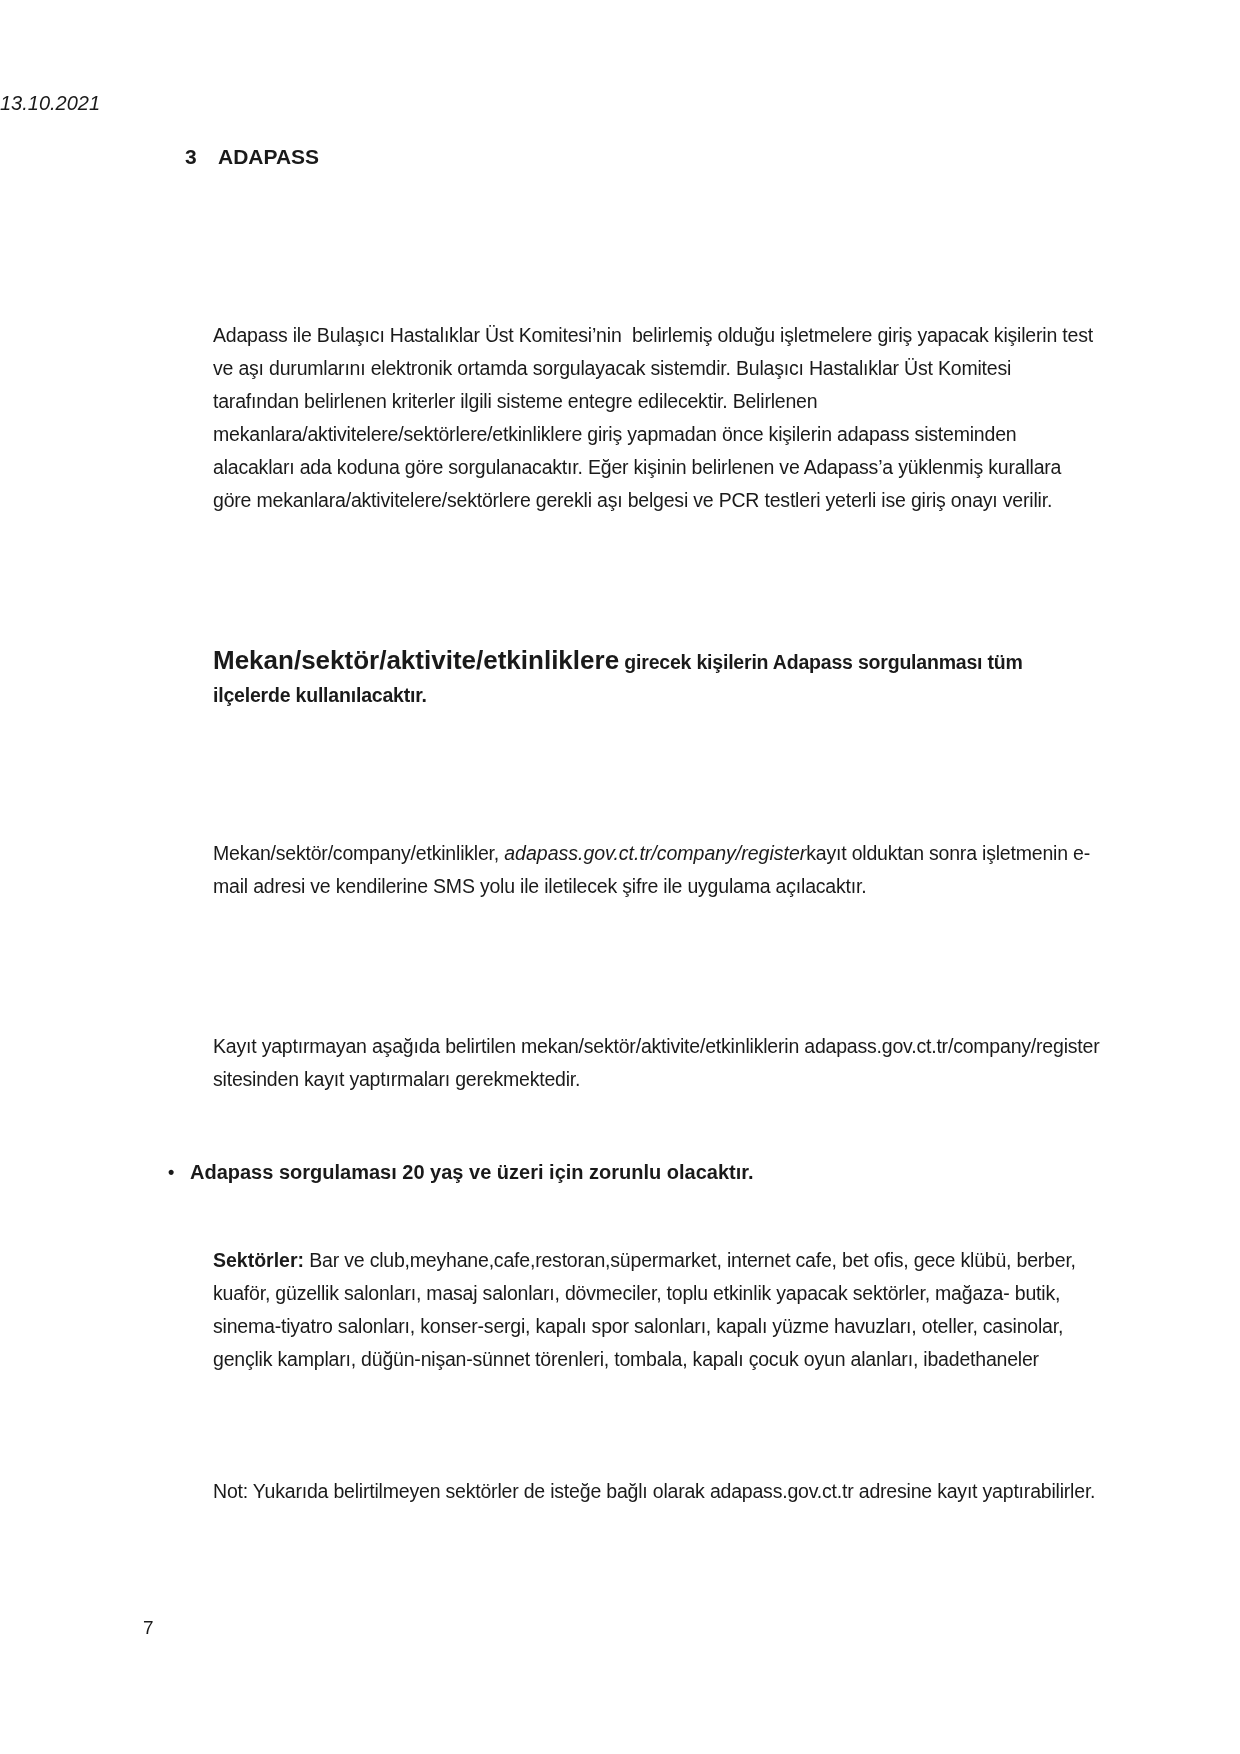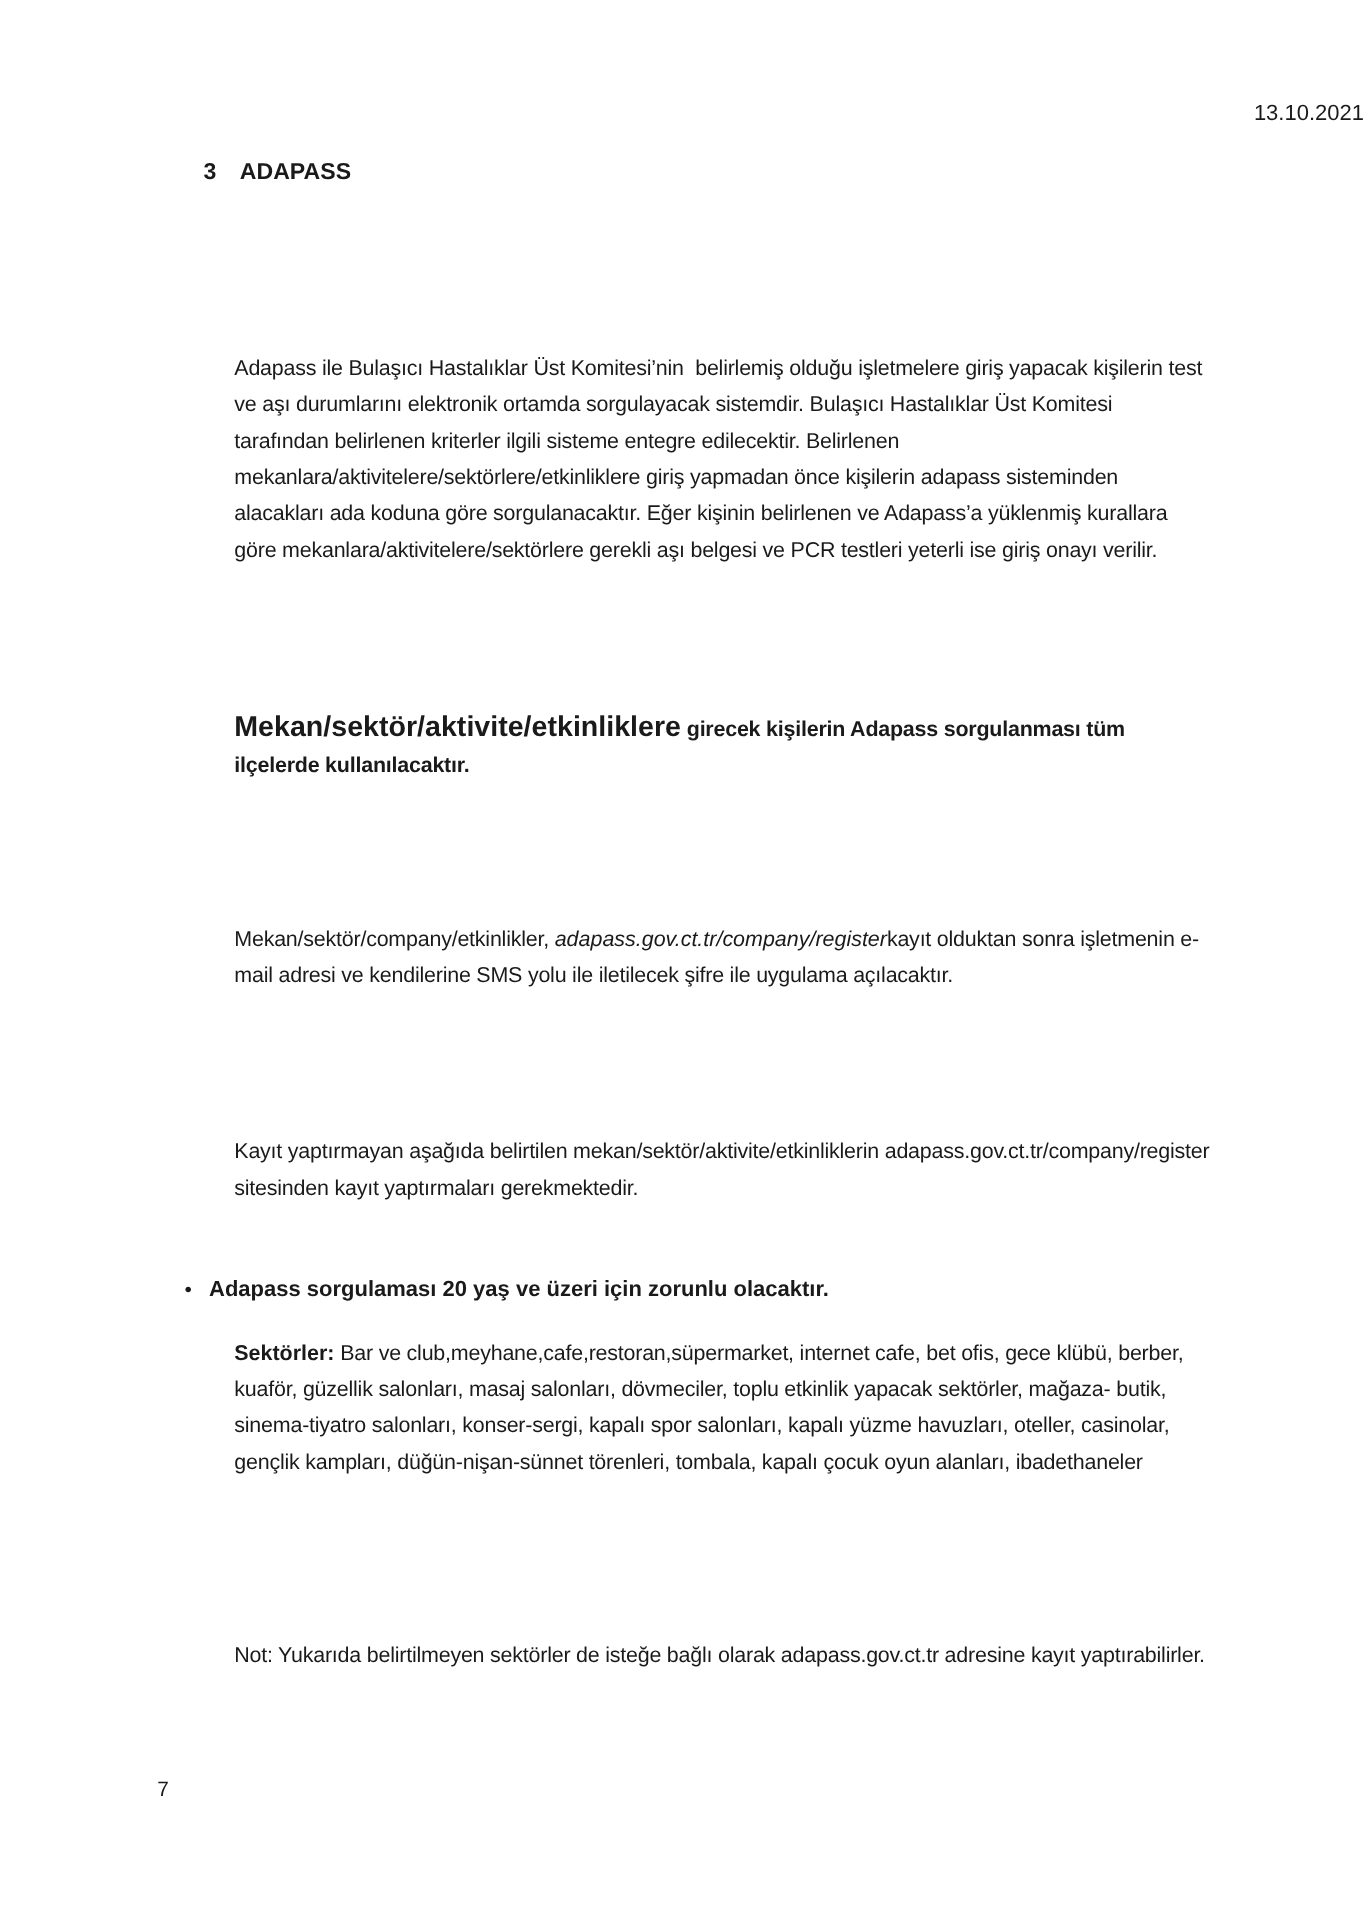--- a/index.html
+++ b/index.html
@@ -11,23 +11,24 @@
     background: #ffffff;
     color: #1a1a1a;
     font-family: "Liberation Sans", sans-serif;
     overflow: hidden;
   }
   .header-date {
     position: absolute;
     top: 90px;
     left: 0;
     right: 0;
-    text-align: right;
+    text-align: left;
     font-size: 20px;
     line-height: 26px;
+    font-style: italic;
   }
   .doc-heading {
     position: absolute;
     top: 144px;
     left: 185px;
     font-weight: 700;
     font-size: 21px;
     line-height: 26px;
     display: flex;
   }
@@ -39,22 +40,22 @@
     width: 888px;
     font-size: 19.5px;
     line-height: 33px;
     letter-spacing: -0.2px;
     white-space: pre-wrap;
   }
   .para { margin: 0; }
   .m-p2 { margin-top: 28px; }
   .m-p3 { margin-top: 26px; }
   .m-p4 { margin-top: 28px; }
-  .m-p5 { margin-top: 18px; }
-  .m-p6 { margin-top: 44px; }
+  .m-p5 { margin-top: 49px; }
+  .m-p6 { }
   .lead-bold {
     font-weight: 700;
     font-size: 26px;
     letter-spacing: 0;
   }
   .bold { font-weight: 700; }
   .label-bold { font-weight: 700; letter-spacing: 0; }
   .bold-italic { font-weight: 400; font-style: italic; letter-spacing: 0; }
   .bullet-row {
     position: absolute;

